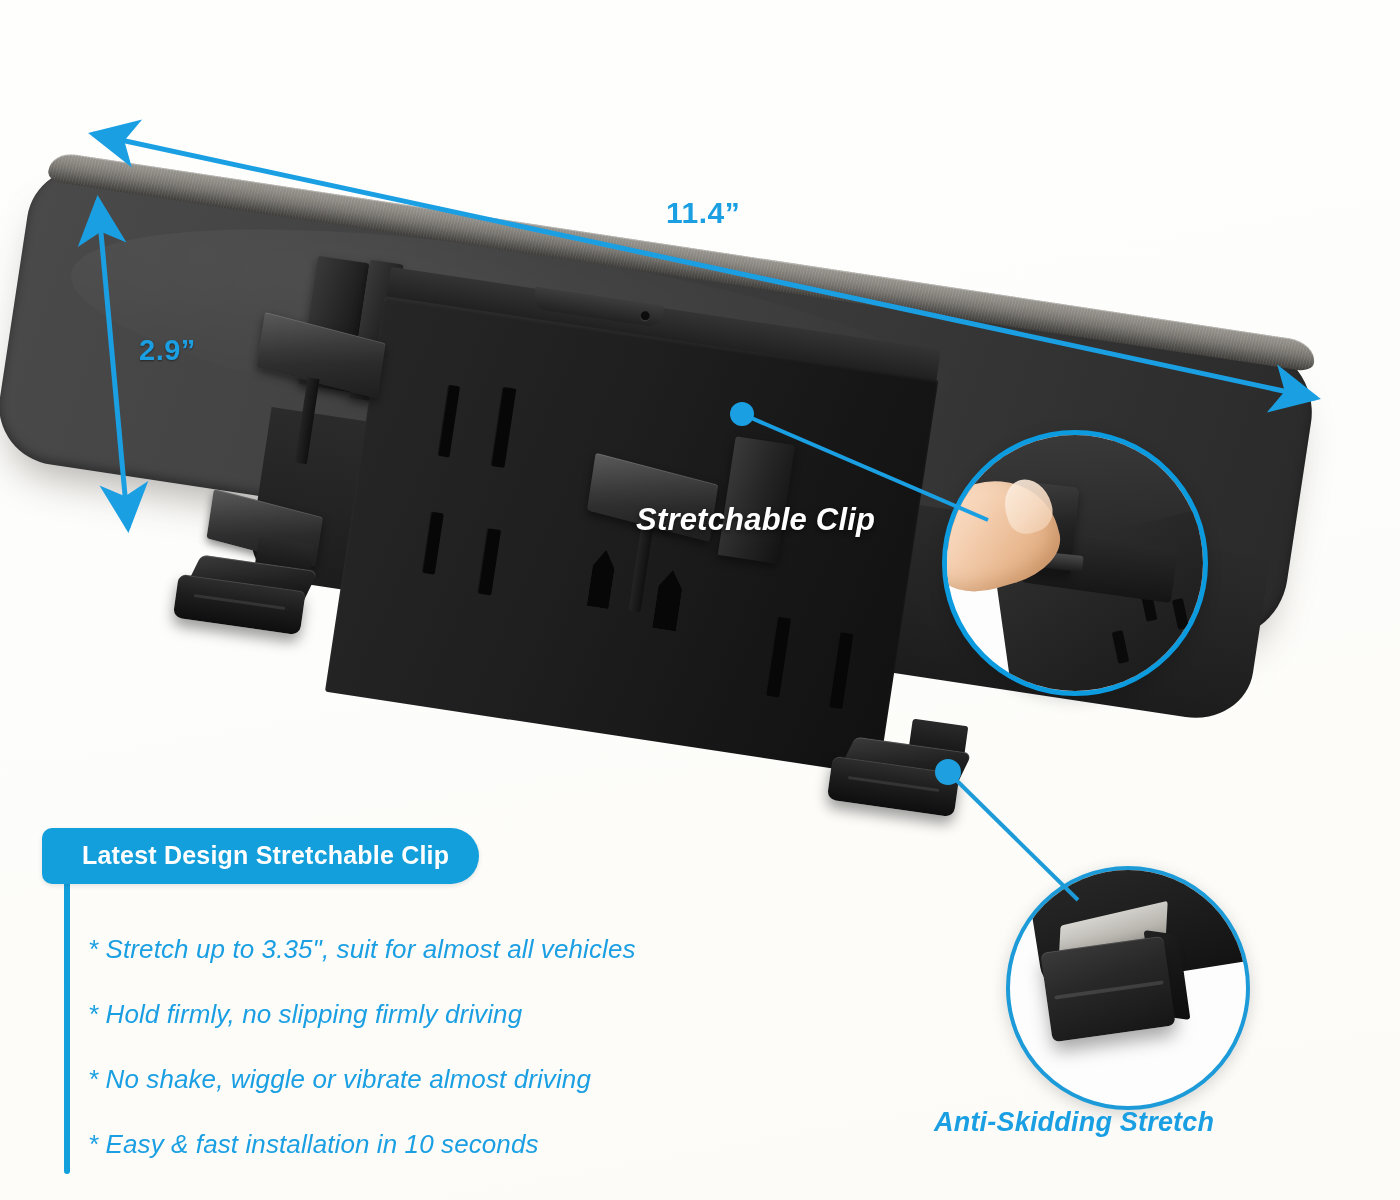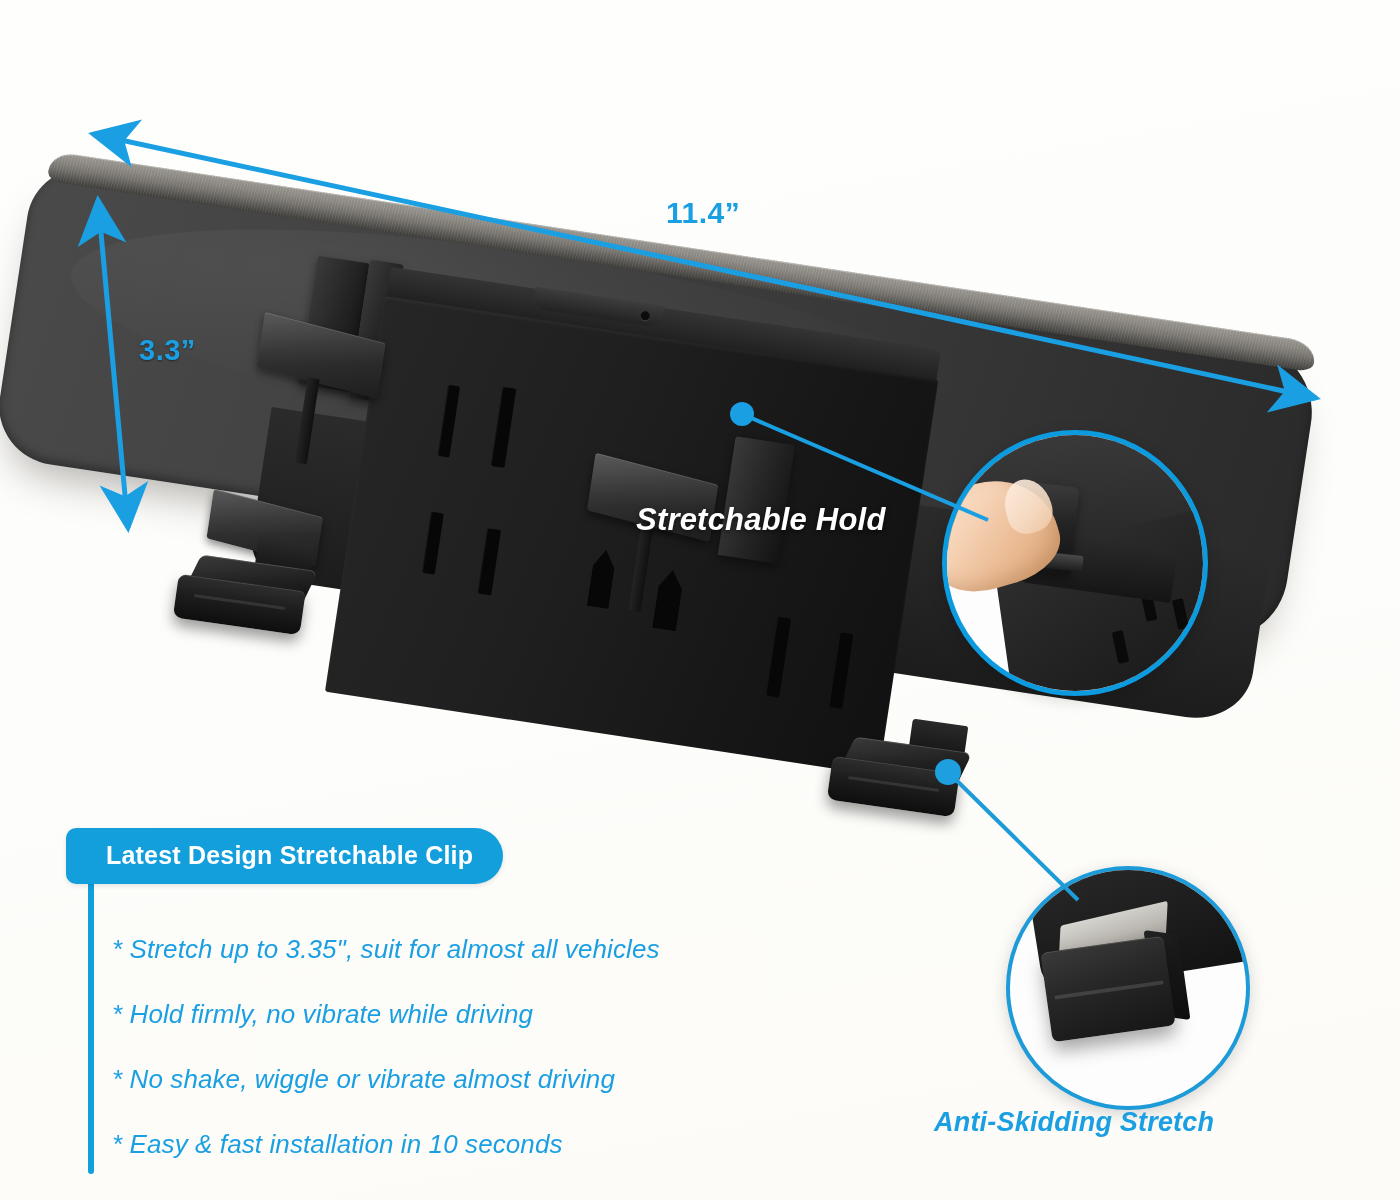--- a/index.html
+++ b/index.html
@@ -429,21 +429,21 @@
     left: 140px; top: 62px;
     width: 34px; height: 86px;
     background: linear-gradient(120deg, #242424, #0e0e0e);
     transform: rotate(-8deg) skewY(16deg);
     border-radius: 4px;
   }
 
   
   .feature-block {
     position: absolute;
-    left: 66px;
+    left: 42px;
     top: 828px;
     width: 700px;
   }
   .feature-badge {
     position: relative;
     display: inline-block;
     background: #129FDC;
     color: #ffffff;
     font-size: 25px;
     font-weight: bold;
@@ -588,30 +588,30 @@
     </g>
 
     <g>
       <line x1="948" y1="772" x2="1078" y2="900" stroke="#1C9BD8" stroke-width="4"></line>
       <circle cx="948" cy="772" r="13" fill="#1E9FE0"></circle>
     </g>
   </svg>
 
   <div class="dim-label width-label">11.4”</div>
 
-  <div class="dim-label height-label">3.3”</div>
-
-  <div class="callout-white">Stretchable Hold</div>
+  <div class="dim-label height-label">2.9”</div>
+
+  <div class="callout-white">Stretchable Clip</div>
 
   <div class="callout-blue">Anti-Skidding Stretch</div>
 
   <div class="feature-block">
     <div class="feature-rail"></div>
     <div class="feature-badge">Latest Design Stretchable Clip</div>
     <ul class="feature-list">
       <li>* Stretch up to 3.35", suit for almost all vehicles</li>
-      <li>* Hold firmly, no vibrate while driving</li>
+      <li>* Hold firmly, no slipping firmly driving</li>
       <li>* No shake, wiggle or vibrate almost driving</li>
       <li>* Easy &amp; fast installation in 10 seconds</li>
     </ul>
   </div>
 
 </div>
 
 </body></html>

